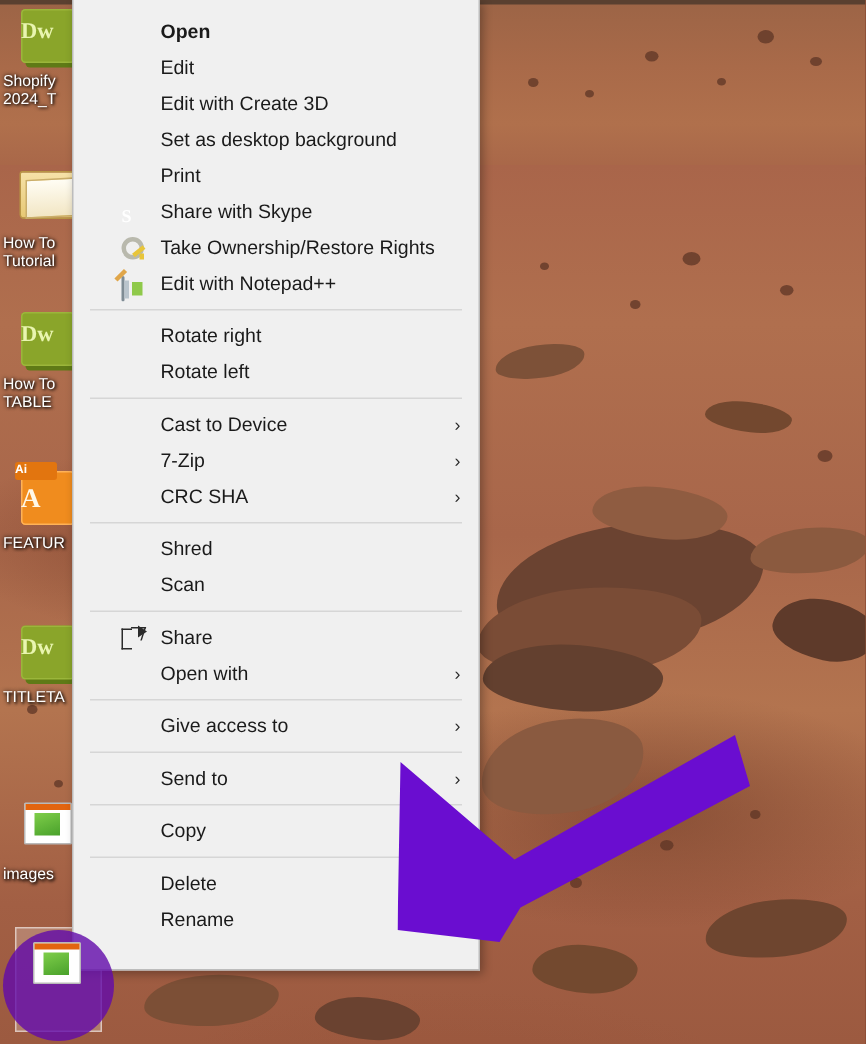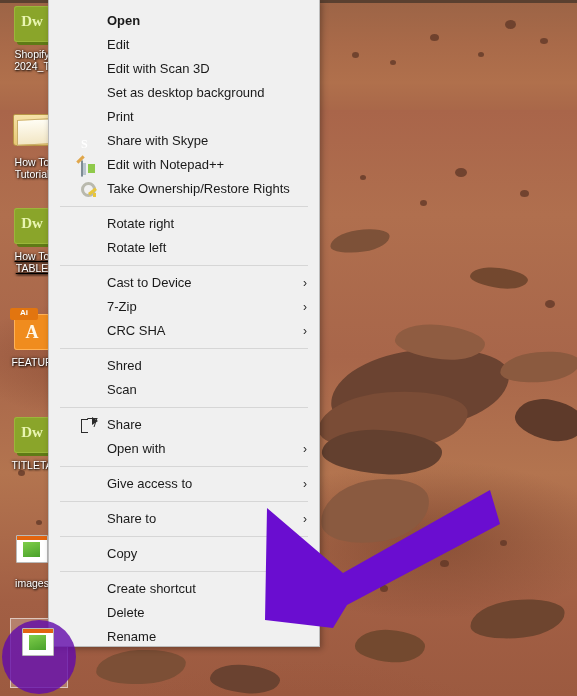--- a/index.html
+++ b/index.html
@@ -22,21 +22,21 @@
       radial-gradient(ellipse 220px 90px at 120px 250px, rgba(120,62,40,.55), rgba(120,62,40,0) 70%),
       radial-gradient(ellipse 260px 110px at 430px 430px, rgba(105,55,36,.5), rgba(105,55,36,0) 72%),
       radial-gradient(ellipse 300px 120px at 300px 640px, rgba(150,78,52,.45), rgba(150,78,52,0) 75%),
       linear-gradient(180deg,#a9654a 0%,#b06f4e 18%,#a8664a 42%,#b3744f 62%,#a25f44 84%,#9c5a40 100%);
   }
   .wp-topbar{position:absolute;left:0;top:0;width:577px;height:3px;background:#5a4030;}
   .rock{position:absolute;border-radius:48% 52% 46% 54% / 58% 44% 56% 42%;}
   .pebble{position:absolute;border-radius:50%;background:#5d3526;opacity:.75;}
 
   
-  .dicon{position:absolute;width:60px;text-align:center;}
+  .dicon{position:absolute;width:60px;}
   .dicon .glyph{position:relative;width:40px;height:40px;margin:0 auto;}
   .dicon .lbl{
     margin-top:2px;color:#fff;font-size:10.5px;line-height:12px;
     text-shadow:0 0 3px rgba(0,0,0,.95),1px 1px 2px rgba(0,0,0,.9);
     word-break:break-word;
   }
   
   .ico-dw{width:36px;height:36px;margin:2px auto 0;background:#8aa52a;
     border-radius:3px;position:relative;
     box-shadow:3px 3px 0 #5f7a16, inset 0 0 0 1px #9bb63b;}
@@ -176,21 +176,21 @@
       <div class="glyph">
         <div class="ico-folder">
             <div class="back"></div>
             <div class="front"></div>
           </div>
       </div>
       <div class="lbl">How To
 Tutorial</div>
     </div>
 
-    <div class="dicon" style="left:2px;top:206px;text-decoration:underline;">
+    <div class="dicon" style="left:2px;top:206px;">
       <div class="glyph">
           <div class="ico-dw"></div>
         </div>
       <div class="lbl">How To
 TABLE</div>
     </div>
 
     <div class="dicon" style="left:2px;top:312px;">
       <div class="glyph">
         <div class="ico-ai">
@@ -232,44 +232,44 @@
 
   <div id="ctxmenu">
 
     <div class="mi bold" style="margin-top:9px;">
       <span class="mlabel">Open</span>
     </div>
     <div class="mi">
       <span class="mlabel">Edit</span>
     </div>
     <div class="mi">
-      <span class="mlabel">Edit with Scan 3D</span>
+      <span class="mlabel">Edit with Create 3D</span>
     </div>
     <div class="mi">
       <span class="mlabel">Set as desktop background</span>
     </div>
     <div class="mi">
       <span class="mlabel">Print</span>
     </div>
     <div class="mi">
       <span class="micon"><span class="skype"></span></span>
       <span class="mlabel">Share with Skype</span>
+    </div>
+    <div class="mi">
+      <span class="micon">
+        <span class="keyic"><span class="ring"></span><span class="shaft"></span><span class="tooth"></span></span>
+      </span>
+      <span class="mlabel">Take Ownership/Restore Rights</span>
     </div>
     <div class="mi">
       <span class="micon">
         <span class="npp"><span class="sp"></span><span class="pg"></span><span class="pen"></span></span>
       </span>
       <span class="mlabel">Edit with Notepad++</span>
     </div>
-    <div class="mi">
-      <span class="micon">
-        <span class="keyic"><span class="ring"></span><span class="shaft"></span><span class="tooth"></span></span>
-      </span>
-      <span class="mlabel">Take Ownership/Restore Rights</span>
-    </div>
 
     <div class="sep"></div>
 
     <div class="mi">
       <span class="mlabel">Rotate right</span>
     </div>
     <div class="mi">
       <span class="mlabel">Rotate left</span>
     </div>
 
@@ -315,35 +315,32 @@
     <div class="sep"></div>
 
     <div class="mi">
       <span class="mlabel">Give access to</span>
       <span class="chev">›</span>
     </div>
 
     <div class="sep"></div>
 
     <div class="mi">
-      <span class="mlabel">Share to</span>
+      <span class="mlabel">Send to</span>
       <span class="chev">›</span>
     </div>
 
     <div class="sep"></div>
 
     <div class="mi">
       <span class="mlabel">Copy</span>
     </div>
 
     <div class="sep"></div>
 
-    <div class="mi">
-      <span class="mlabel">Create shortcut</span>
-    </div>
     <div class="mi">
       <span class="mlabel">Delete</span>
     </div>
     <div class="mi">
       <span class="mlabel">Rename</span>
     </div>
 
   </div>
 
   <svg class="ann-arrow" viewBox="0 0 235 160" xmlns="http://www.w3.org/2000/svg">

